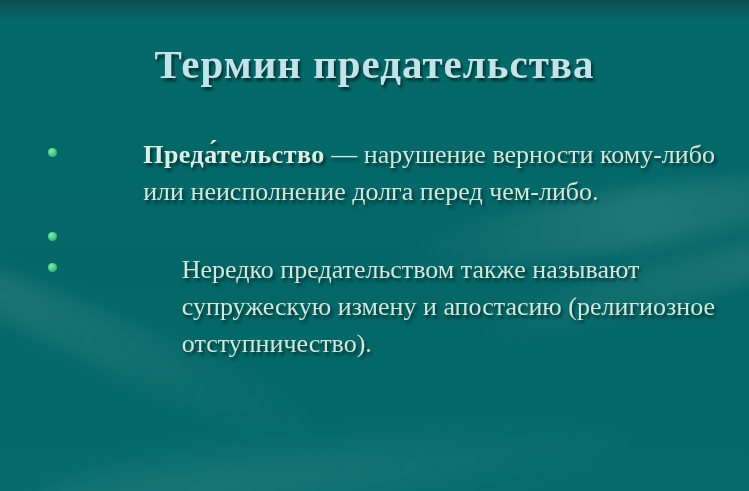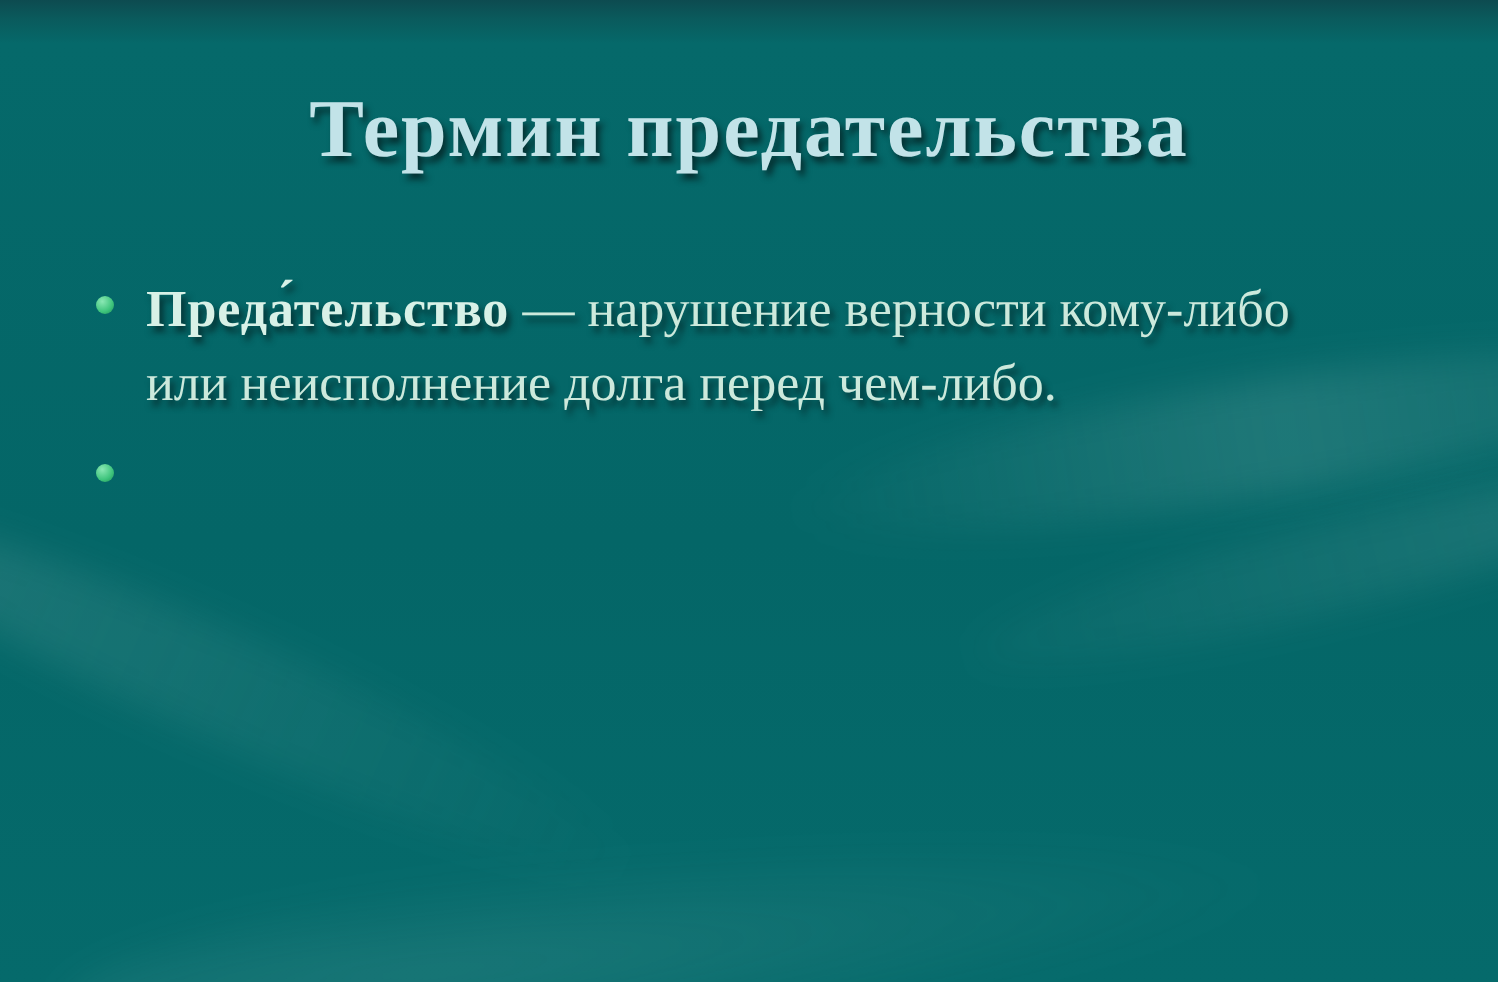--- a/index.html
+++ b/index.html
@@ -31,21 +31,21 @@
         background: radial-gradient(ellipse at 30% 50%, rgba(200,230,225,0.10), rgba(200,230,225,0) 70%);
         transform: rotate(-6deg); }
   .title {
     position: absolute; left: 0; right: 0; top: 40px; margin: 0;
     text-align: center;
     font-size: 41px; font-weight: 700; letter-spacing: 1px;
     color: var(--color-title_text, #c2e3e8);
     text-shadow: 2px 3px 3px rgba(4, 24, 26, 0.70);
   }
   .bullets { position: absolute; left: 48px; top: 136px; right: 34px; }
-  .bullet { display: flex; align-items: flex-start; margin-bottom: 10px; }
+  .bullet { display: flex; align-items: flex-start; margin-bottom: 10px; justify-content: space-between; }
   .dot {
     flex: 0 0 auto; width: 9px; height: 9px; border-radius: 50%;
     margin: 12px 16px 0 0;
     background: radial-gradient(circle at 35% 30%, #8ae8b4,
       var(--color-bullet_dot, #3ec47c) 60%, #1f8f56);
   }
   .btext {
     margin: 0; white-space: pre-line;
     font-size: 26px; line-height: 37px;
     color: var(--color-body_text, #cce9dc);
@@ -69,15 +69,21 @@
     <div class="bullet">
       <span class="dot"></span>
       <p class="btext"><b>Преда́тельство</b><span> — нарушение верности кому-либо
 или неисполнение долга перед чем-либо.</span></p>
     </div>
 
     <div class="bullet">
       <span class="dot"></span>
     </div>
 
+    <div class="bullet">
+      <span class="dot"></span>
+      <p class="btext">Нередко предательством также называют
+супружескую измену и апостасию (религиозное
+отступничество).</p>
+    </div>
 
   </div>
 </div>
 
 </body></html>

